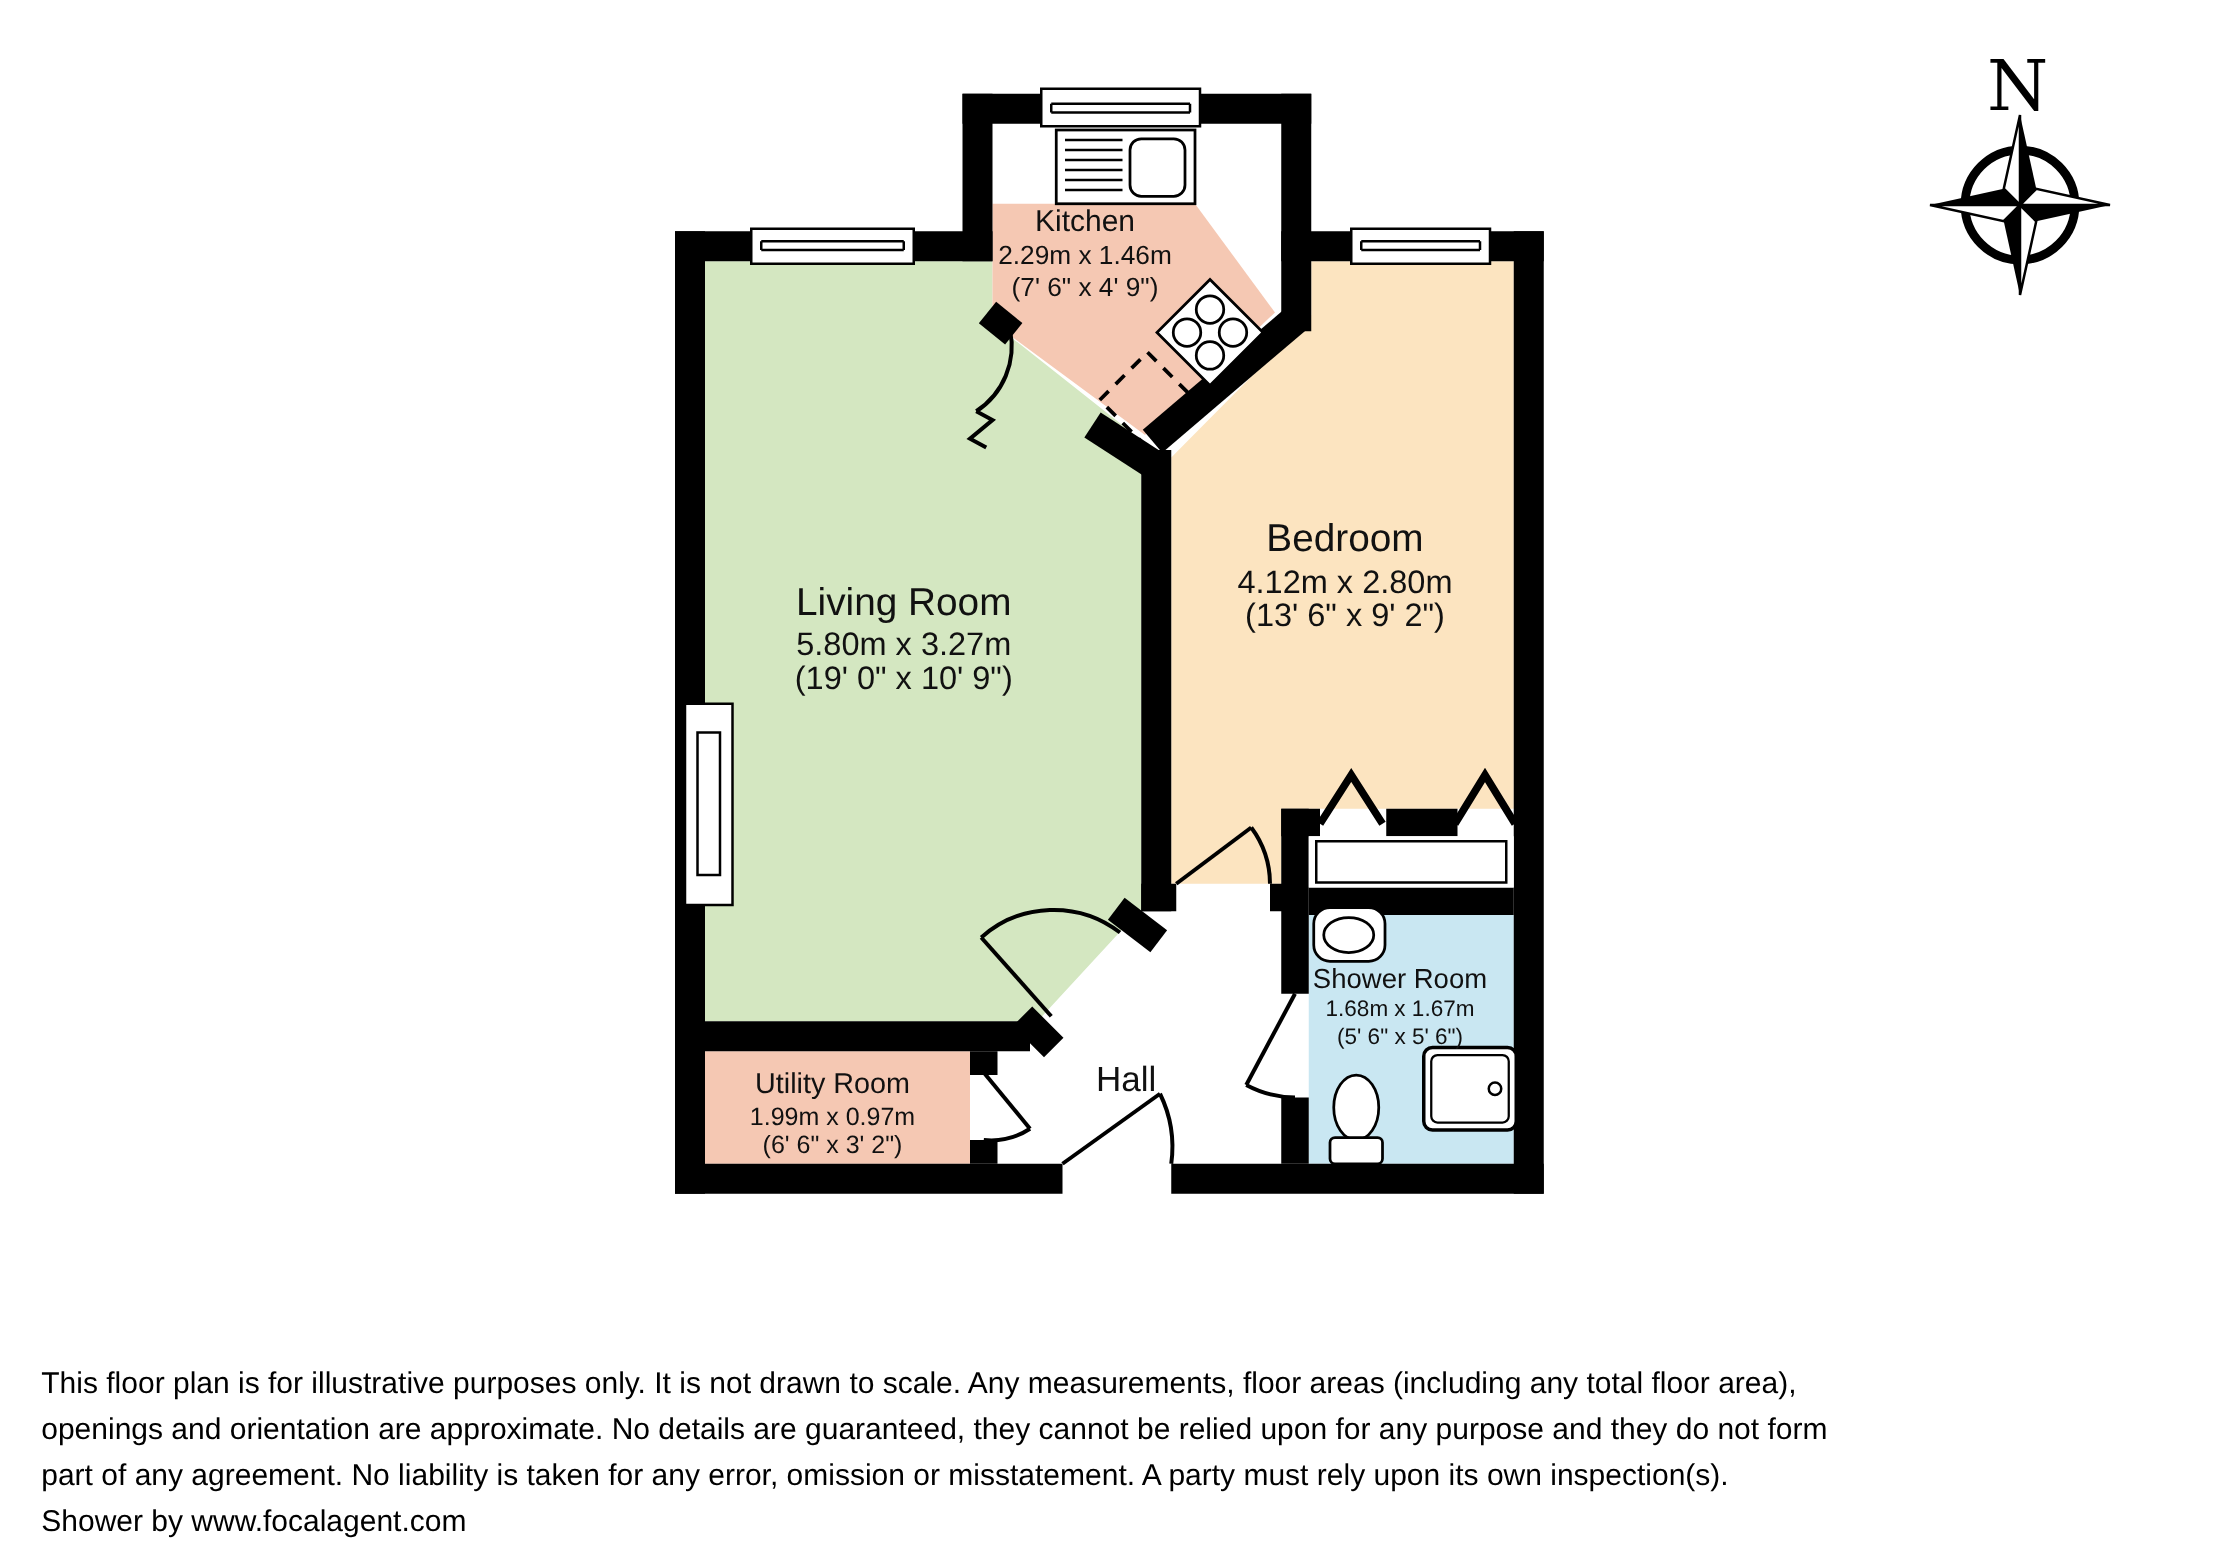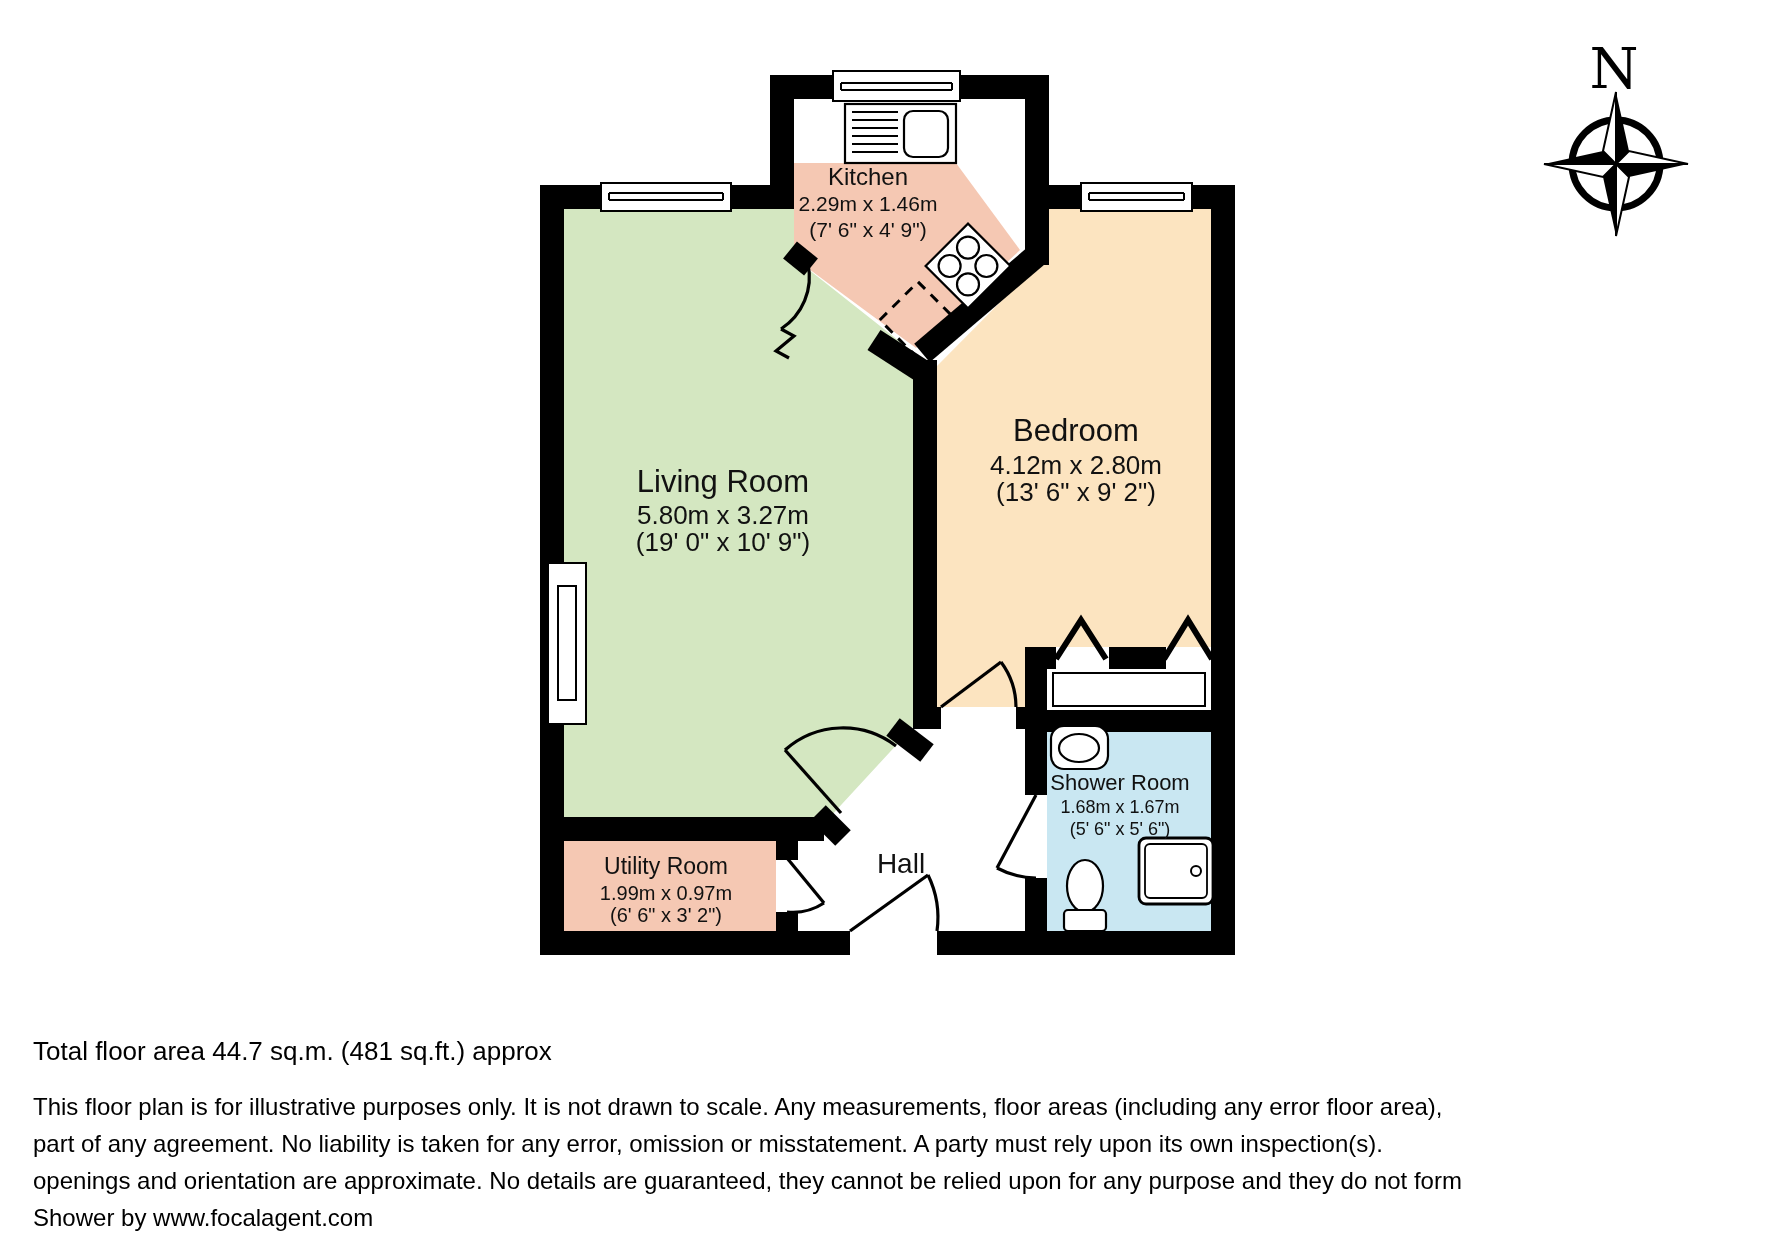--- a/index.html
+++ b/index.html
@@ -187,22 +187,21 @@
 
     <polygon points="0,72 -13,13 0,0" fill="#000"></polygon>
     <polygon points="0,72 0,0 13,13" fill="#fff" stroke="#000" stroke-width="2"></polygon>
 
     <polygon points="-72,0 -13,-13 0,0" fill="#000"></polygon>
     <polygon points="-72,0 0,0 -13,13" fill="#fff" stroke="#000" stroke-width="2"></polygon>
     <text class="compass-n" x="-2" y="-76" font-size="56">N</text>
   </g>
 </svg>
 
-  <div id="total-area" class="footer">Total floor area 44.7 sq.m. (481 sq.ft.) approx</div>
 
   <div id="disclaimer" class="footer">
-    <div>This floor plan is for illustrative purposes only. It is not drawn to scale. Any measurements, floor areas (including any error floor area),</div>
+    <div>This floor plan is for illustrative purposes only. It is not drawn to scale. Any measurements, floor areas (including any total floor area),</div>
+    <div>openings and orientation are approximate. No details are guaranteed, they cannot be relied upon for any purpose and they do not form</div>
     <div>part of any agreement. No liability is taken for any error, omission or misstatement. A party must rely upon its own inspection(s).</div>
-    <div>openings and orientation are approximate. No details are guaranteed, they cannot be relied upon for any purpose and they do not form</div>
     <div>Shower by www.focalagent.com</div>
   </div>
 
 </div>
 
 </body></html>

